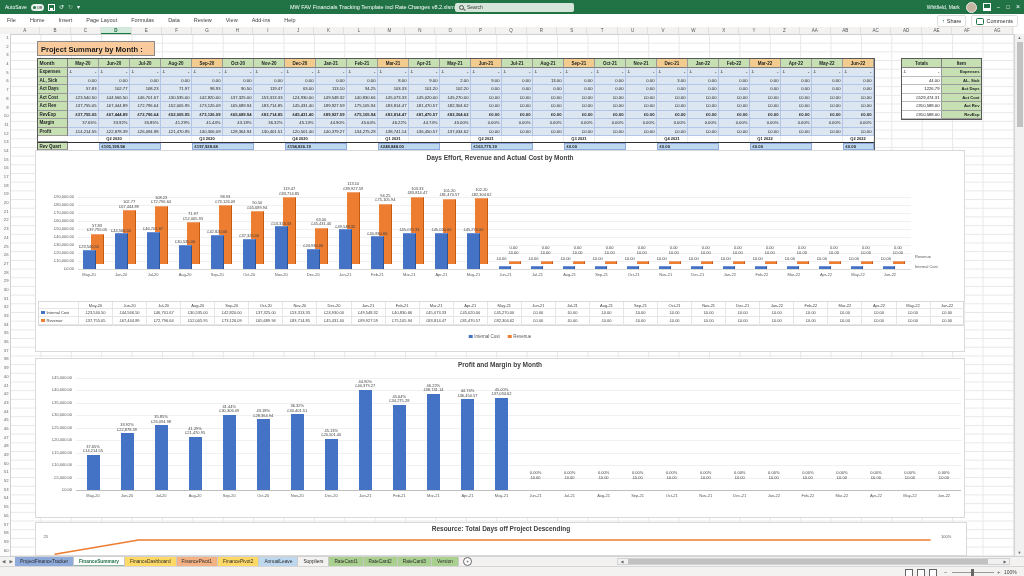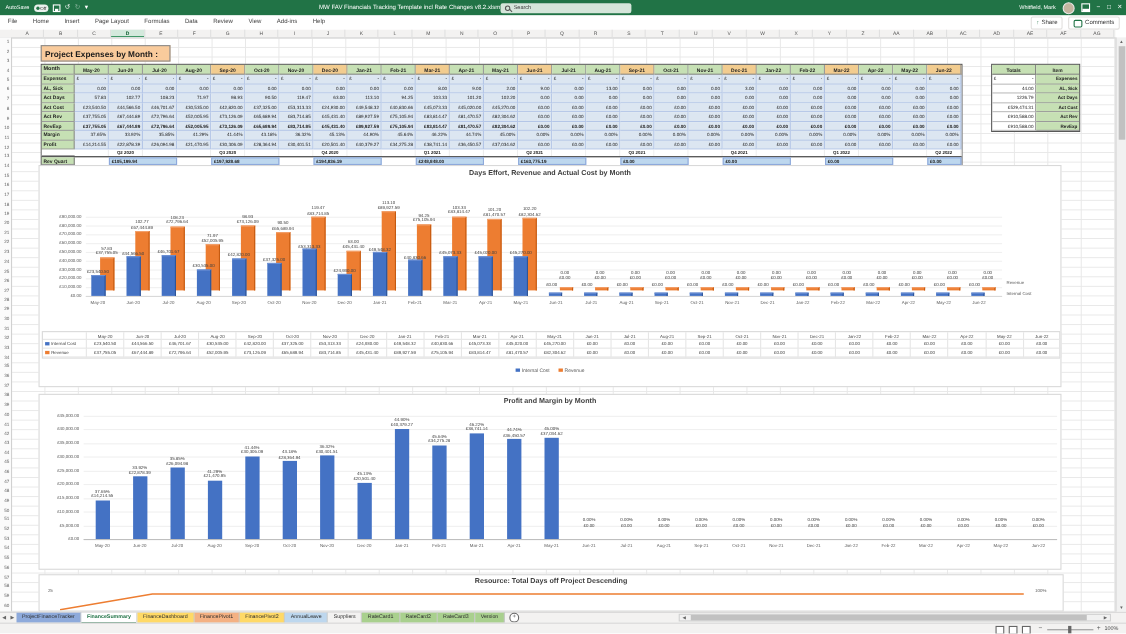--- a/index.html
+++ b/index.html
@@ -256,21 +256,21 @@
     <div class="rown">53</div>
     <div class="rown">54</div>
     <div class="rown">55</div>
     <div class="rown">56</div>
     <div class="rown">57</div>
     <div class="rown">58</div>
     <div class="rown">59</div>
     <div class="rown">60</div>
   </div>
 
-<div class="abs sum-title">Project Expenses by Month :</div>
+<div class="abs sum-title">Project Summary by Month :</div>
 <div class="abs sumtab" id="summary-table">
     <div class="srow">
       <div class="scell slabel" style="height: 9px; line-height: 9px; font-size: 5px;">Month</div>
       <div class="scell mh" style="height: 9px; line-height: 9px;">May-20</div>
       <div class="scell mh" style="height: 9px; line-height: 9px;">Jun-20</div>
       <div class="scell mh" style="height: 9px; line-height: 9px;">Jul-20</div>
       <div class="scell mh" style="height: 9px; line-height: 9px;">Aug-20</div>
       <div class="scell mh qe" style="height: 9px; line-height: 9px;">Sep-20</div>
       <div class="scell mh" style="height: 9px; line-height: 9px;">Oct-20</div>
       <div class="scell mh" style="height: 9px; line-height: 9px;">Nov-20</div>

